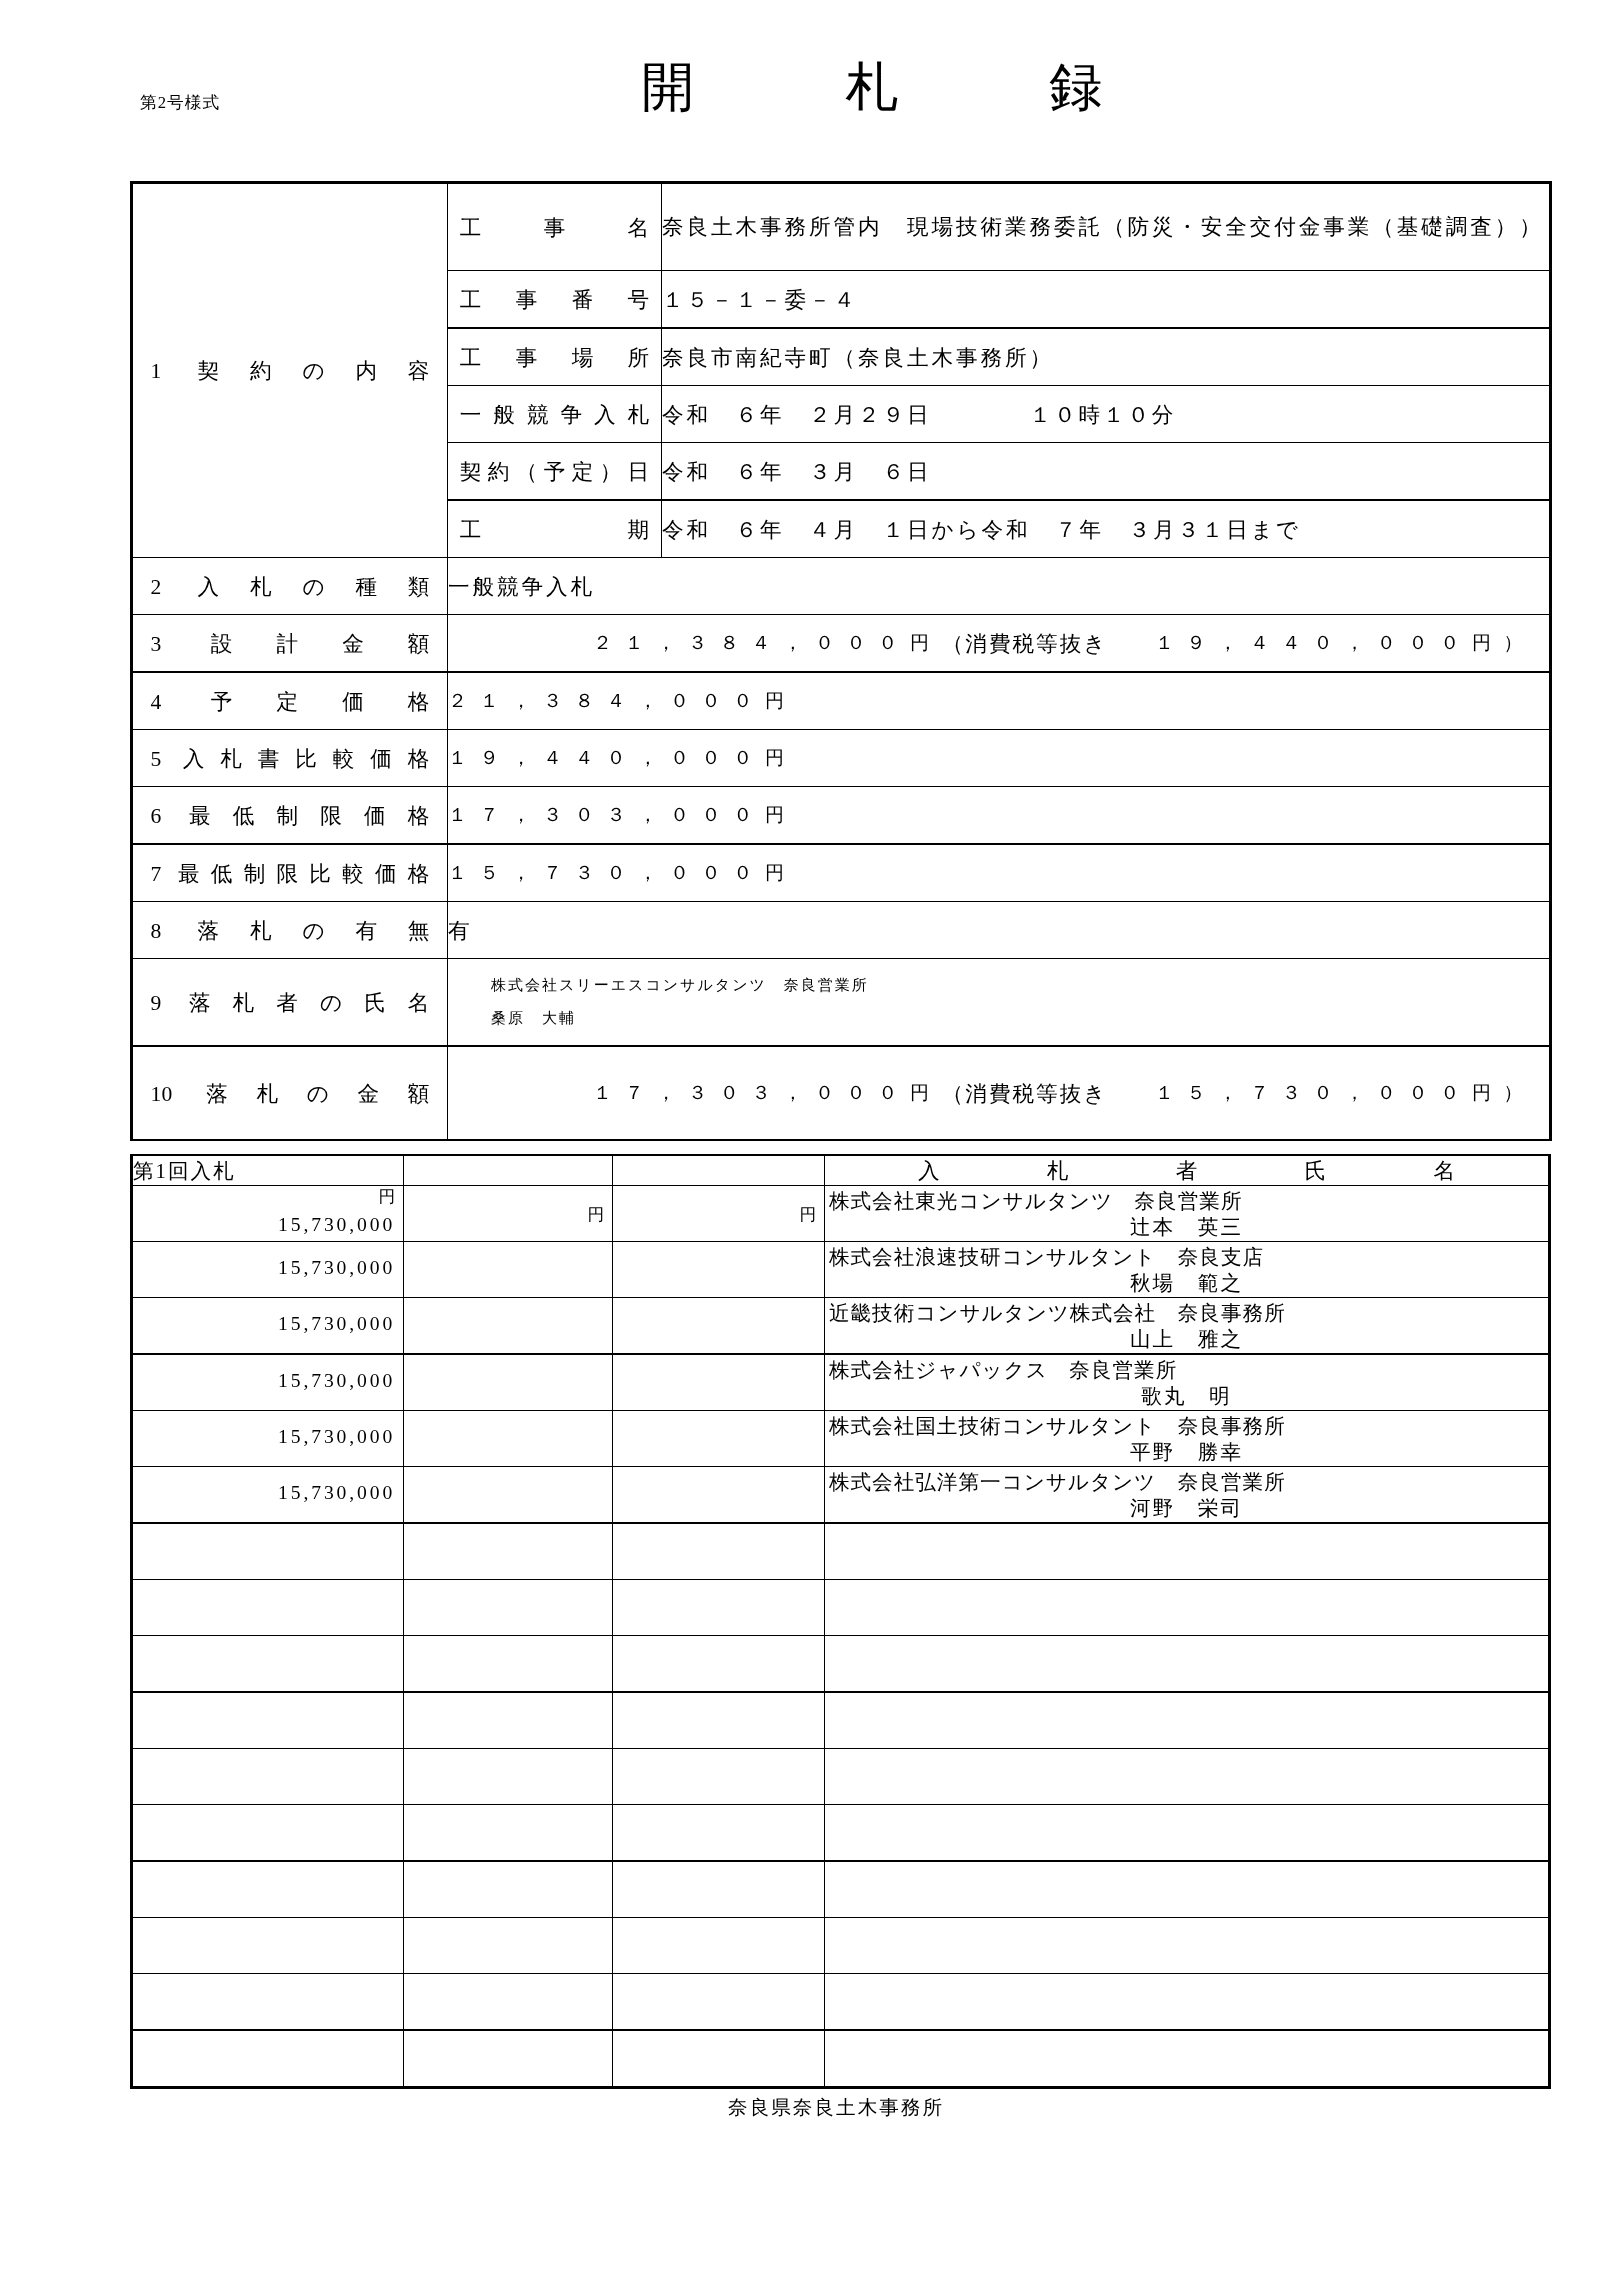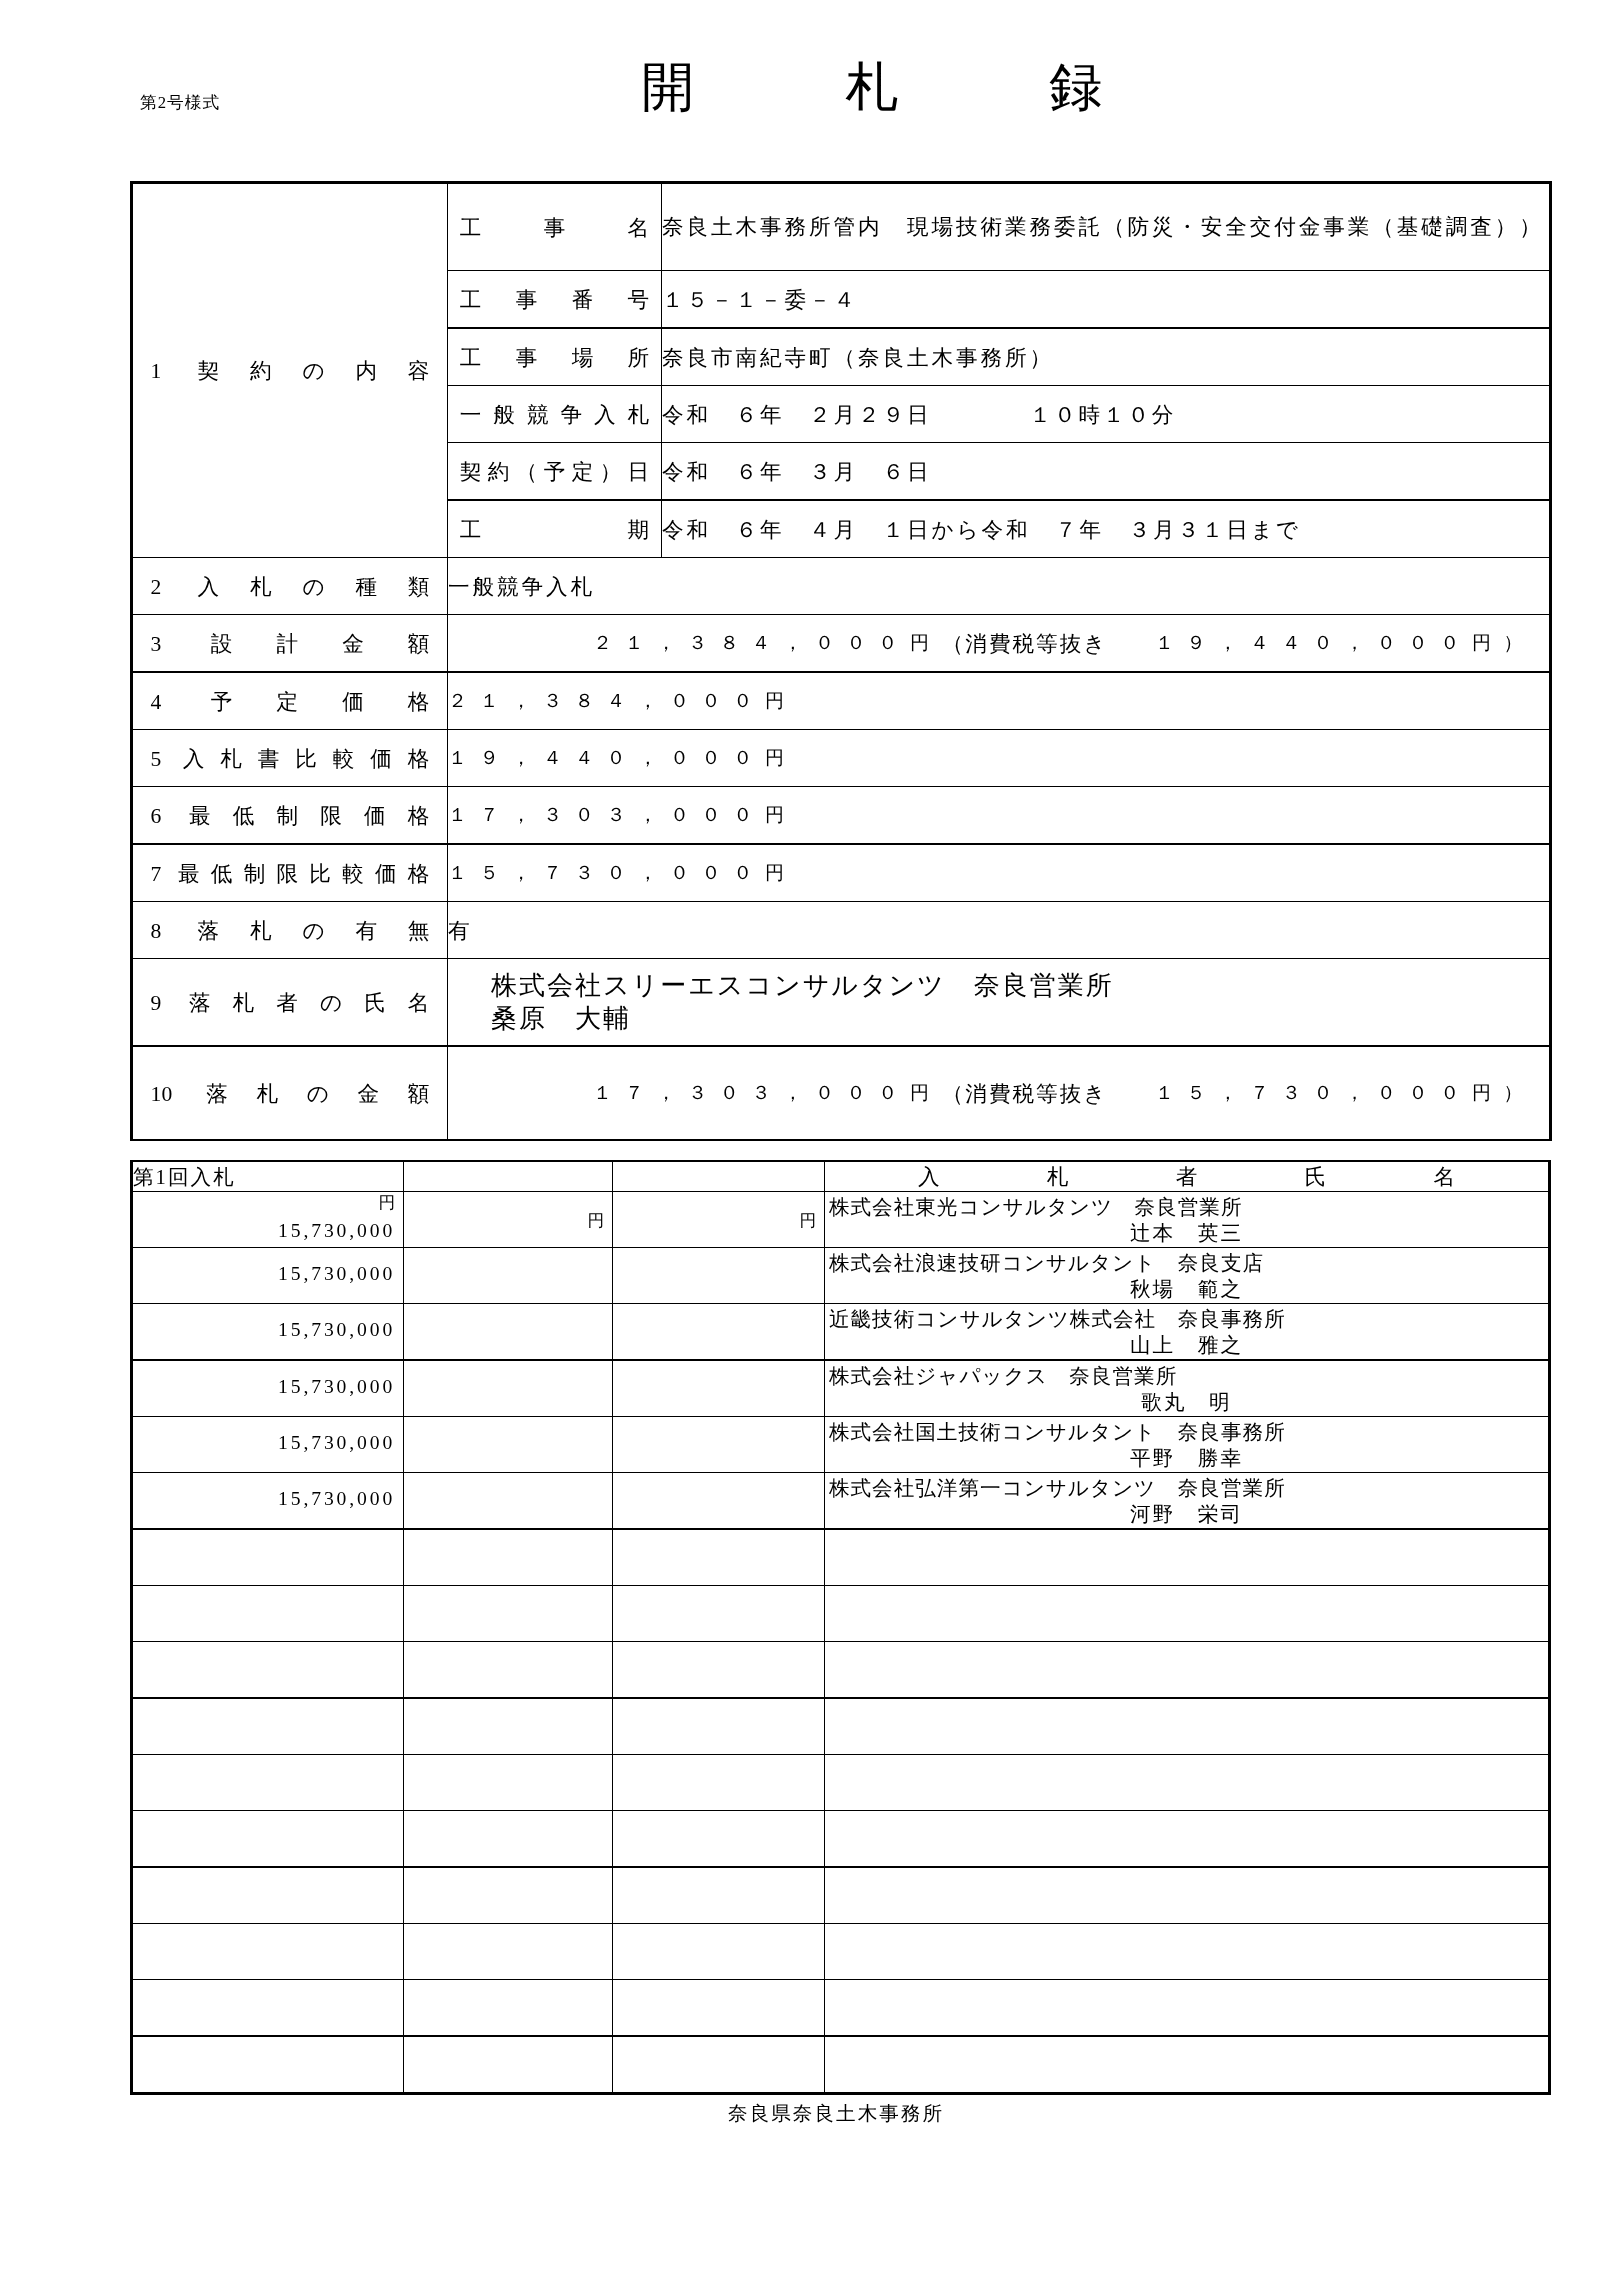--- a/index.html
+++ b/index.html
@@ -9,21 +9,21 @@
 
   
   .doc-header { position:relative; height:181px; }
   .form-label { position:absolute; left:10px; bottom:67px; font-size:16.7px; letter-spacing:1px; }
   .doc-title { position:absolute; left:17px; right:0; bottom:57px; text-align:center; font-size:53px; letter-spacing:49px; text-indent:24.5px; white-space:nowrap; }
 
   
   table.t { border-collapse:collapse; table-layout:fixed; width:1418px; }
   table.t td { border:1px solid #000; padding:0; vertical-align:middle; overflow:hidden; }
   table.upper { border:3.9px solid #000; border-bottom-width:2.9px; }
-  table.bids  { border:3.9px solid #000; border-top-width:2.9px; margin-top:19px; }
+  table.bids  { border:3.9px solid #000; border-top-width:2.9px; margin-top:13px; }
   tr.thickb > td { border-bottom:2.9px solid #000; }
 
   tr.h88 > td { height:86px; }
   tr.h57 > td { height:56px; }
   tr.h94 > td { height:92px; }
   tr.h30 > td { height:29px; }
   tr.h56 > td { height:55px; }
 
   .jlabel { text-align:justify; text-align-last:justify; font-size:21.6px; }
   td.rowlabel .jlabel { margin:0 17.6px; }
@@ -34,21 +34,21 @@
   td.subval { padding-left:27.4px; }
   td.mainval { padding-left:43px; }
   td.wrapval { padding:5.9px 77px 5.9px 27.4px; line-height:33px; }
 
   .amt { font-size:19px; letter-spacing:12.7px; white-space:nowrap; }
   td.amtonly { padding-left:145px; }
   .moneyflex { display:flex; align-items:center; padding-left:145px; padding-right:13.7px; }
   .moneyflex .note { font-size:21.6px; letter-spacing:2px; margin-left:0; white-space:nowrap; }
   .moneyflex .tax { margin-left:auto; }
 
-  .winline { font-size:26px; letter-spacing:2px; line-height:33px; padding-left:43px; }
+  .winline { font-size:15px; letter-spacing:2px; line-height:33px; padding-left:43px; }
 
   
   td.bh1 { padding-left:47px; font-size:20.6px; letter-spacing:2px; }
   .bidhdr { text-align:justify; text-align-last:justify; margin:0 93px; font-size:21.6px; }
   td.amtcol { vertical-align:bottom; text-align:right; }
   td.amtcol.withunit { vertical-align:top; }
   .unit { font-size:16.7px; text-align:right; padding:2px 7.8px 0 0; line-height:17.6px; }
   .unitonly { vertical-align:top; }
   .bid-amt { font-size:19.6px; letter-spacing:2.9px; padding:0 7.8px 3.9px 0; white-space:nowrap; }
   .withunit .bid-amt { padding-top:8.8px; }

